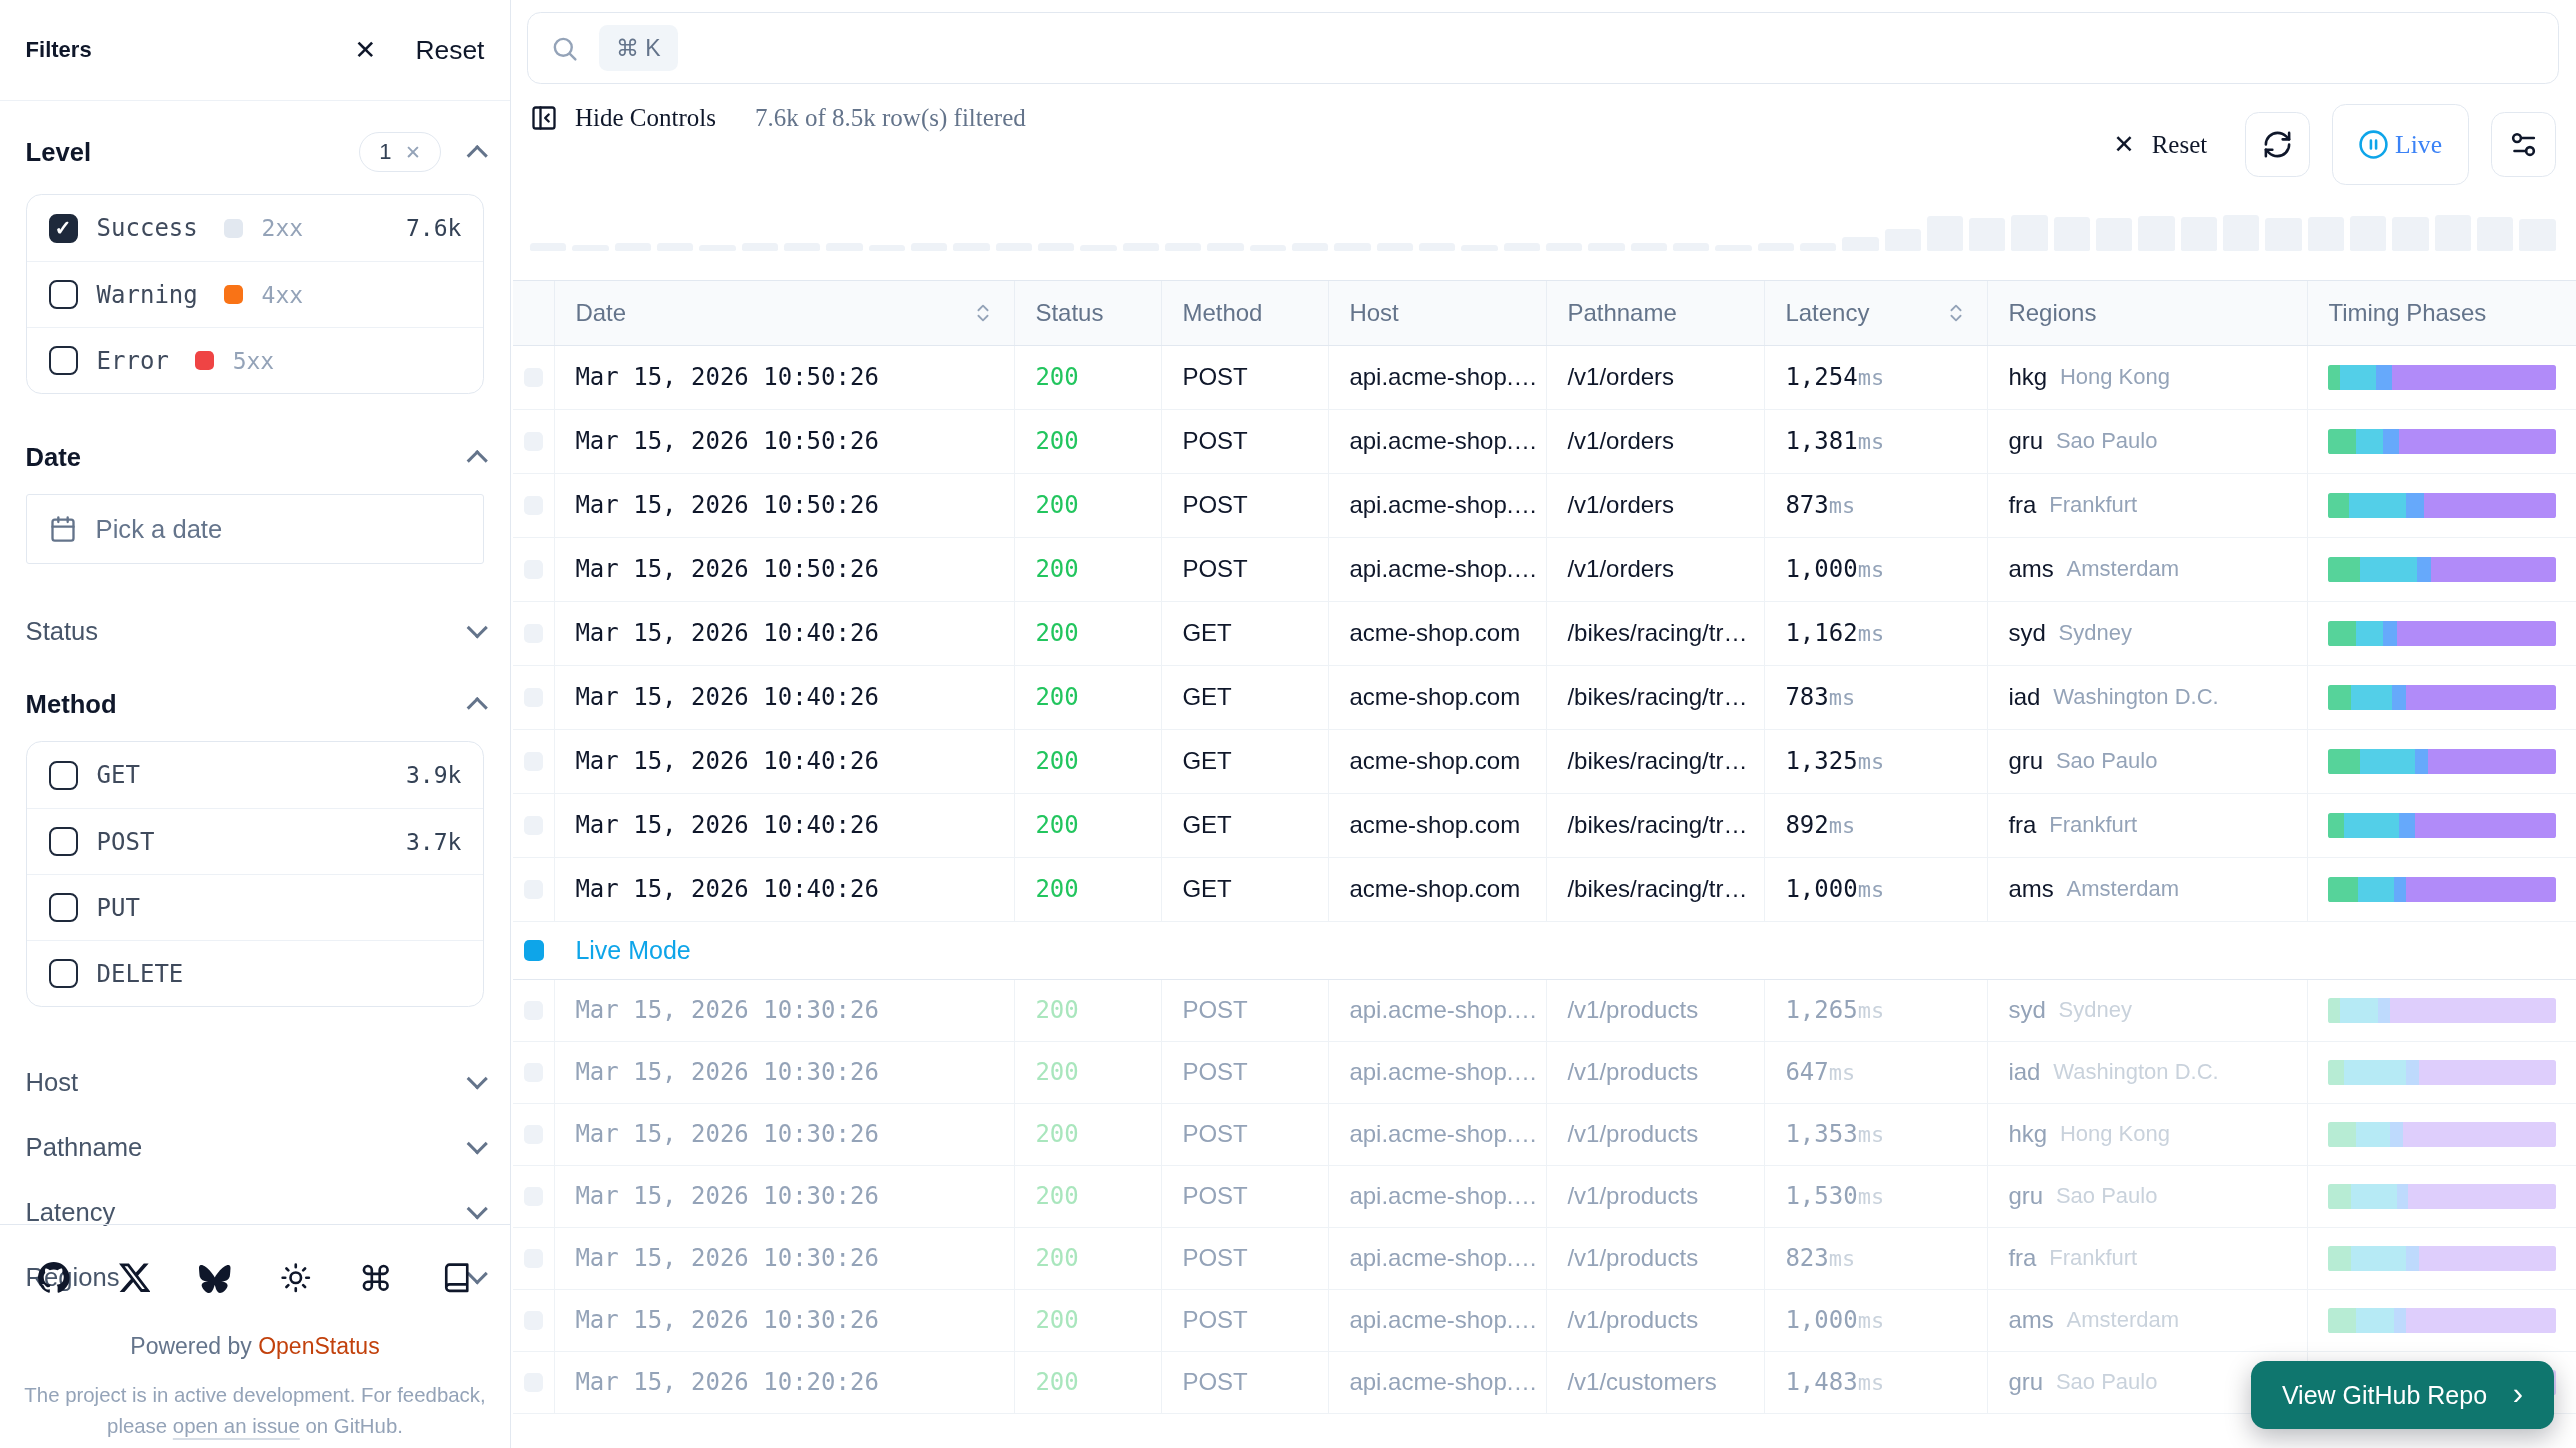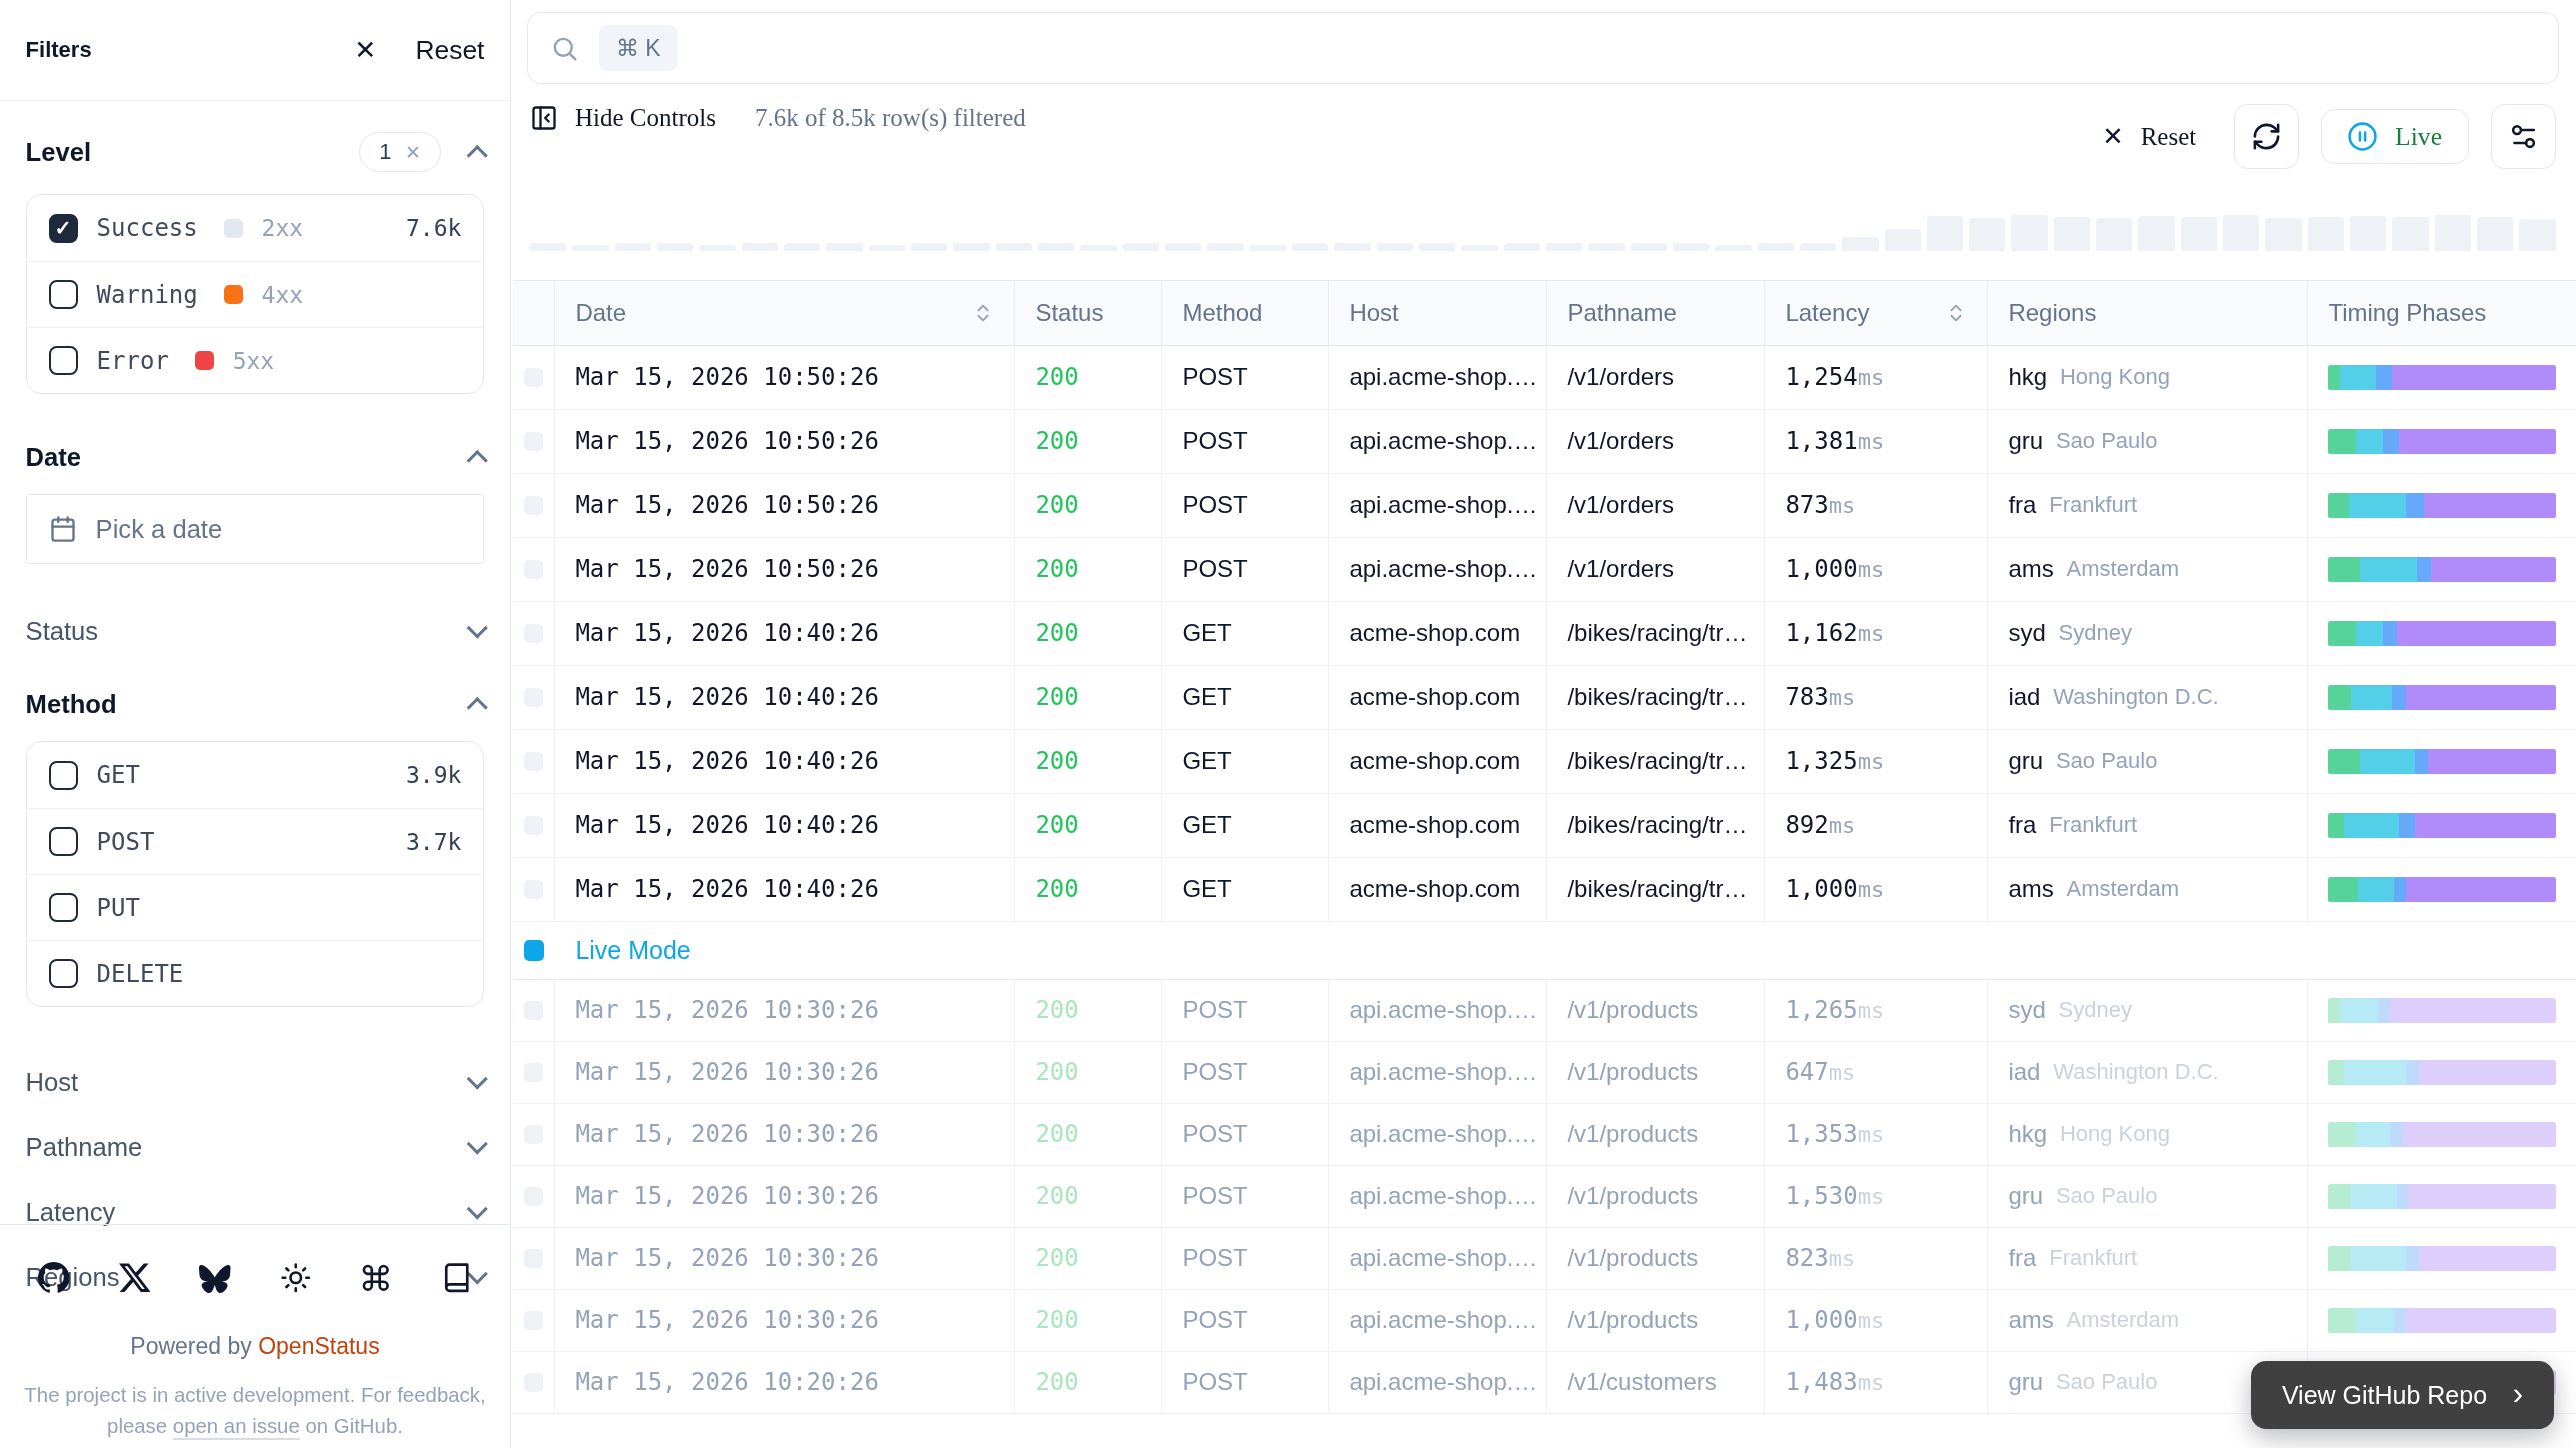--- a/index.html
+++ b/index.html
@@ -57,21 +57,21 @@
   .search-bar { margin:12px 17px 0 13.6px; height:72px; border:1.7px solid #e2e8f0; border-radius:13.6px; display:flex; align-items:center; gap:20.4px; padding:0 22px; }
   .search-input { flex:1; border:none; outline:none; font-size:25.6px; color:#0f172a; font-family:"Liberation Sans",sans-serif; background:transparent; }
   .kbd { background:#f1f5f9; border-radius:8.5px; padding:9.4px 17px; font-size:23px; color:#64748b; white-space:nowrap; }
 
   .toolbar { margin:20.4px 20.4px 0 17px; height:66px; display:flex; align-items:flex-start;font-family:Liberation Serif, serif; }
   .hide-controls { display:flex; align-items:center; gap:17px; font-size:25px; font-weight:500; color:#0f172a; cursor:pointer; }
   .filtered-text { margin-left:39px; font-size:25px; color:#64748b; }
   .tb-right { margin-left:auto; display:flex; align-items:center; gap:22px; }
   .reset-btn { display:flex; align-items:center; gap:17px; font-size:25px; font-weight:500; color:#0f172a; margin-right:15.3px; cursor:pointer; }
   .icon-btn { width:65px; height:65px; border:1.7px solid #e2e8f0; border-radius:13.6px; display:flex; align-items:center; justify-content:center; background:#fff; cursor:pointer; }
-  .live-btn { height:55px; border:1.7px solid #e2e8f0; border-radius:13.6px; display:flex; align-items:center; gap:17px; padding:0 25.6px; color:#15803d; font-size:25.6px; font-weight:500; background:#fff; cursor:pointer; }
+  .live-btn { height:81px; border:1.7px solid #e2e8f0; border-radius:13.6px; display:flex; align-items:center; gap:6px; padding:0 25.6px; color:#3b82f6; font-size:25.6px; font-weight:500; background:#fff; cursor:pointer; }
 
   .timeline { margin:25.6px 20.4px 0 17px; height:55px; display:flex; align-items:flex-end; gap:6px; }
   .tl-bar { flex:1; background:#eef2f7; border-radius:3.4px 3.4px 1.7px 1.7px; }
   .tl-labels { position:relative; height:48px; margin:5.1px 20.4px 0 17px; font-size:22px; color:#64748b; }
   .tl-labels span { position:absolute; top:12px; white-space:nowrap; transform:translateX(-50%); }
   .tl-labels span.last { transform:none; }
 
   .dtable { margin-top:29px; border-top:1.7px solid #e2e8f0; }
   .grid { display:grid; grid-template-columns:41px 460px 147px 167px 218px 218px 223px 320px 1fr; }
   .thead { background:#f8fafc; border-bottom:1.7px solid #e2e8f0; height:65px; }
@@ -95,21 +95,21 @@
   .tr.dim .c-date, .tr.dim .c-plain, .tr.dim .c-lat .val { color:#94a3b8; }
   .tr.dim .c-status { color:#a9e6bd; }
   .tr.dim .c-lat .unit, .tr.dim .c-reg .name { color:#c9d2dc; }
   .tr.dim .c-reg .code { color:#94a3b8; }
   .tr.dim .tbar { opacity:.42; }
 
   .live-row { height:58px; border-bottom:1.7px solid #e2e8f0; display:flex; align-items:center; padding-left:11px; background:#fff; cursor:pointer; }
   .live-square { width:20.4px; height:20.4px; border-radius:5.1px; background:#0ea5e9; flex:none; }
   .live-label { color:#0ea5e9; font-size:25px; font-weight:500; margin-left:31px; }
 
-  .github-btn { position:absolute; right:22px; bottom:19px; height:68px; background:#404040; color:#fff; border-radius:15.3px; display:flex; align-items:center; gap:25.6px; padding:16px 31px; font-size:25px; font-weight:500; box-shadow:0 8.5px 25.6px rgba(2,6,23,.28); cursor:pointer; }
+  .github-btn { position:absolute; right:22px; bottom:19px; height:68px; background:#0f766e; color:#fff; border-radius:15.3px; display:flex; align-items:center; gap:25.6px; padding:16px 31px; font-size:25px; font-weight:500; box-shadow:0 8.5px 25.6px rgba(2,6,23,.28); cursor:pointer; }
   .github-btn .arr { font-size:31px; line-height:1; margin-top:-3.4px; }
 </style>
 </head>
 <body>
 
 <aside class="sidebar">
   <div class="sb-header">
     <div class="sb-title">Filters</div>
     <div class="sb-actions">
       <span class="x-glyph">✕</span>

